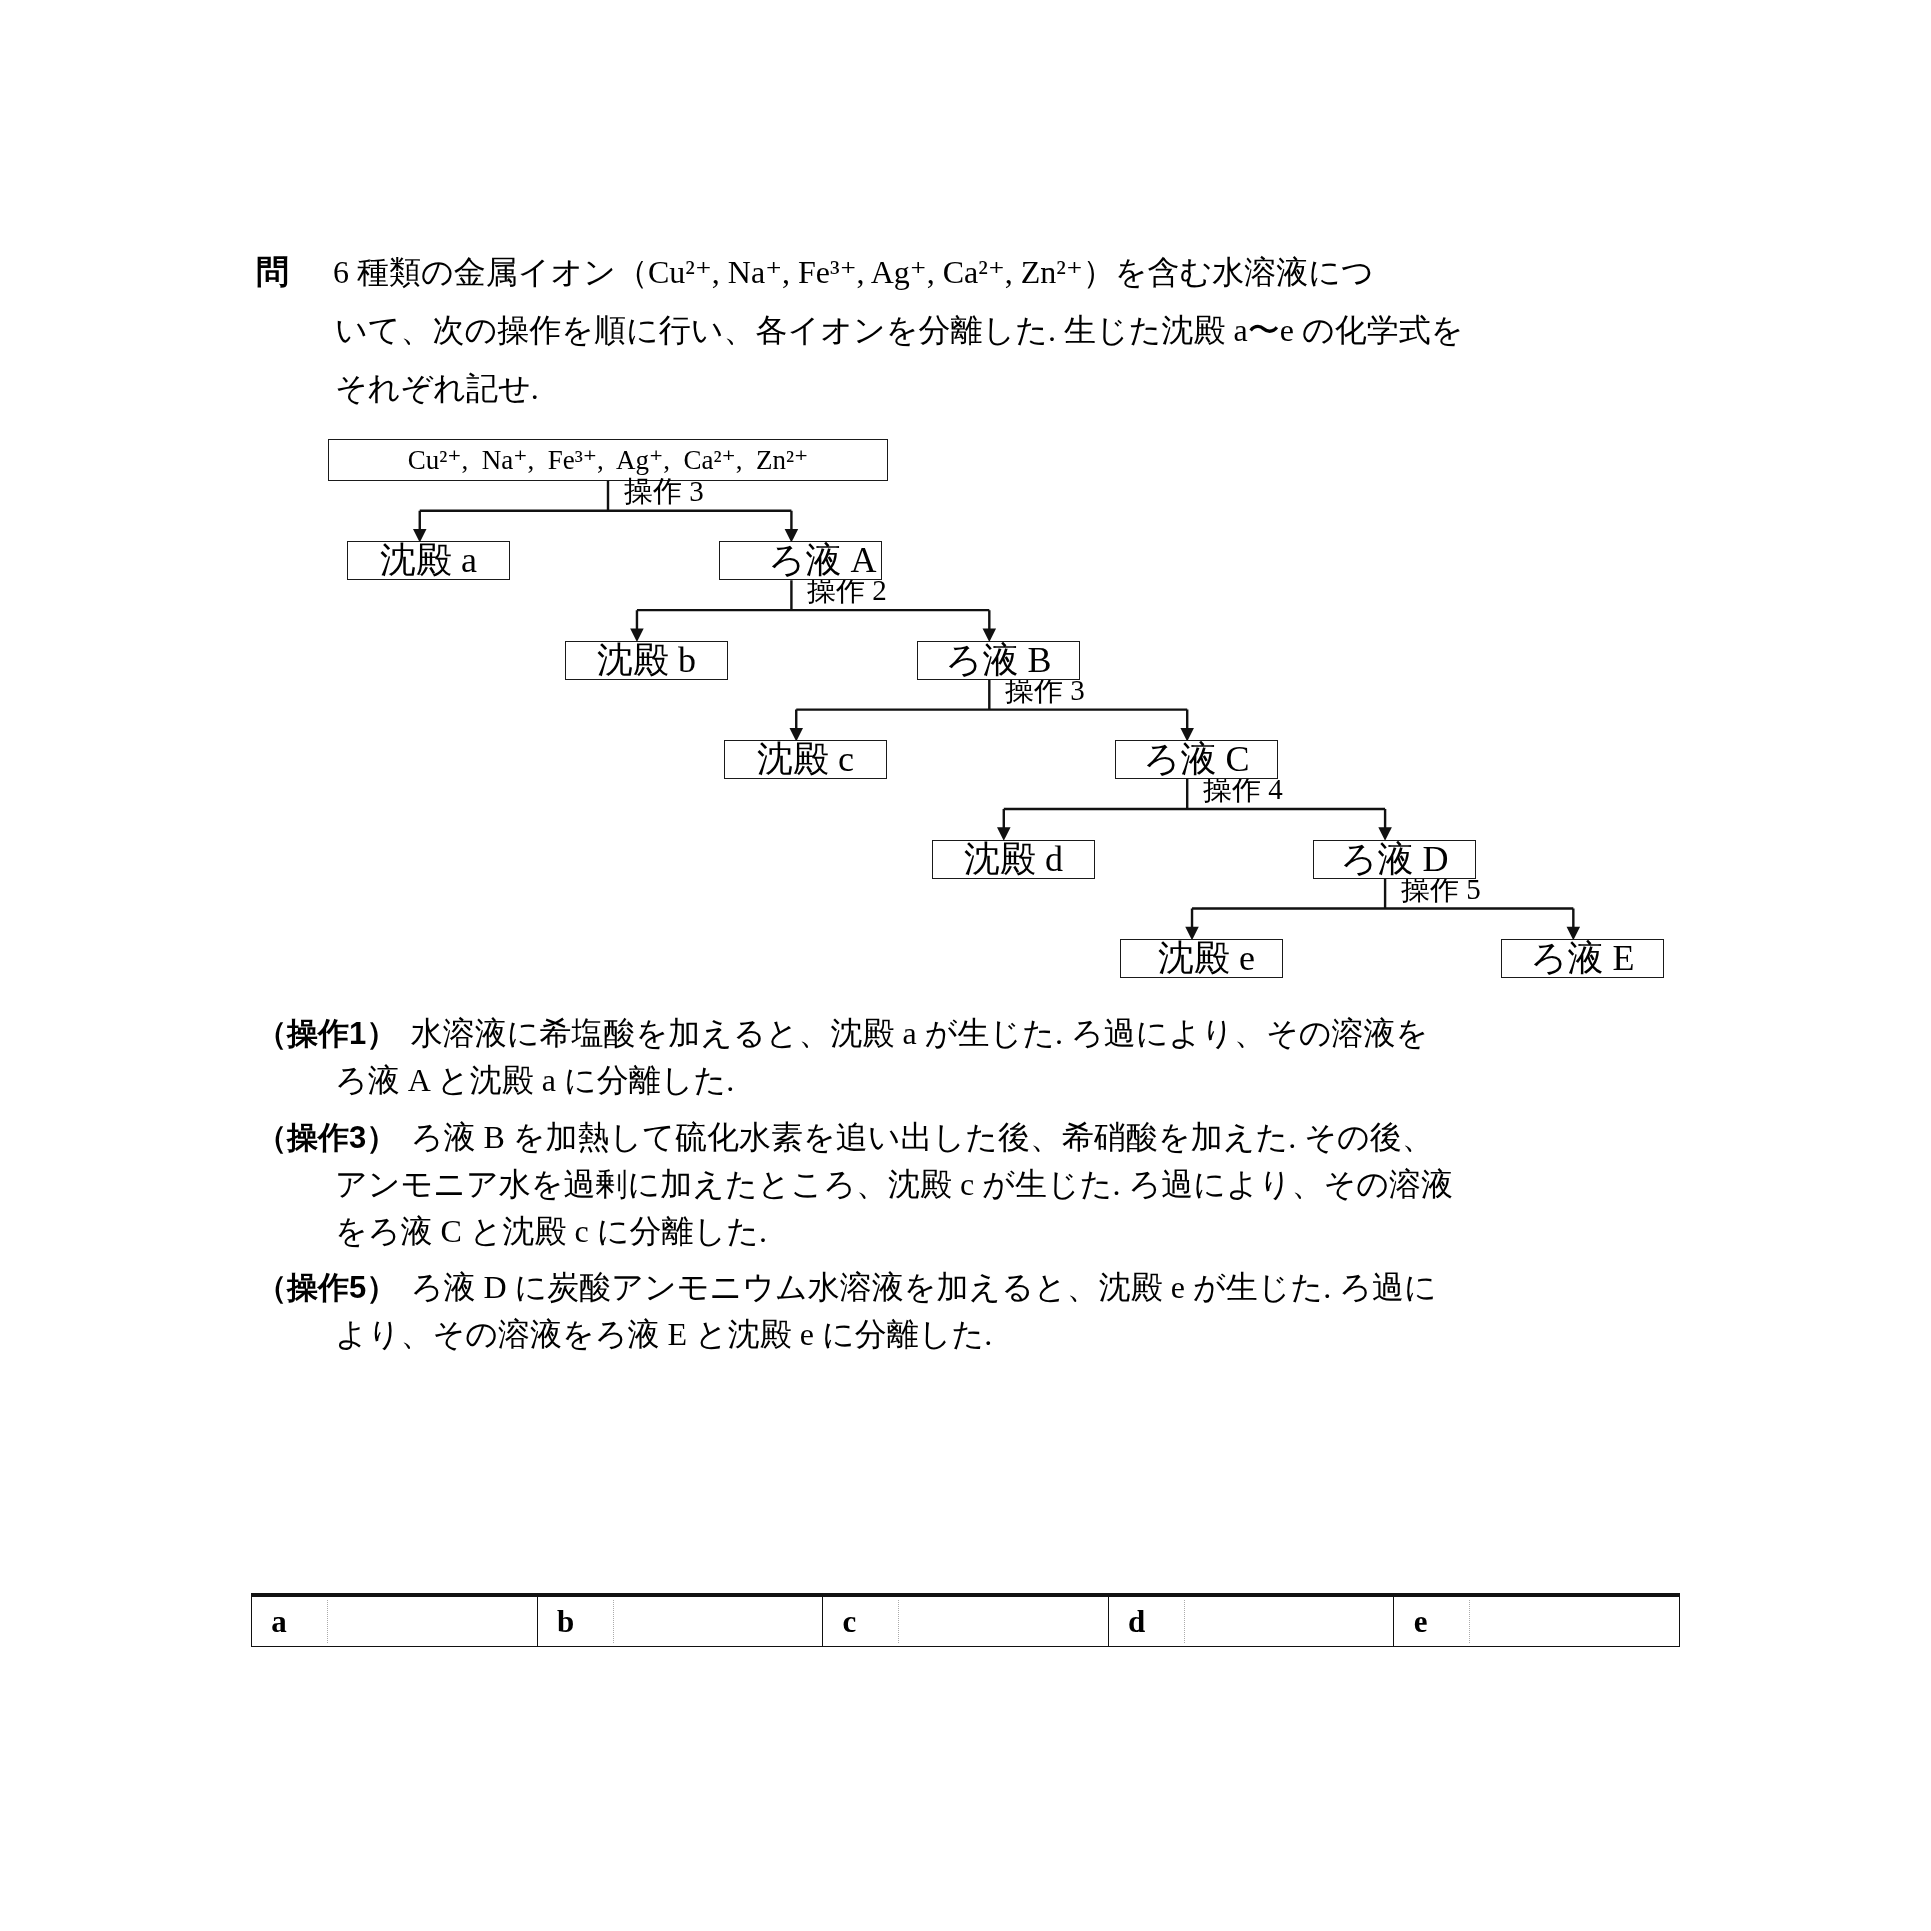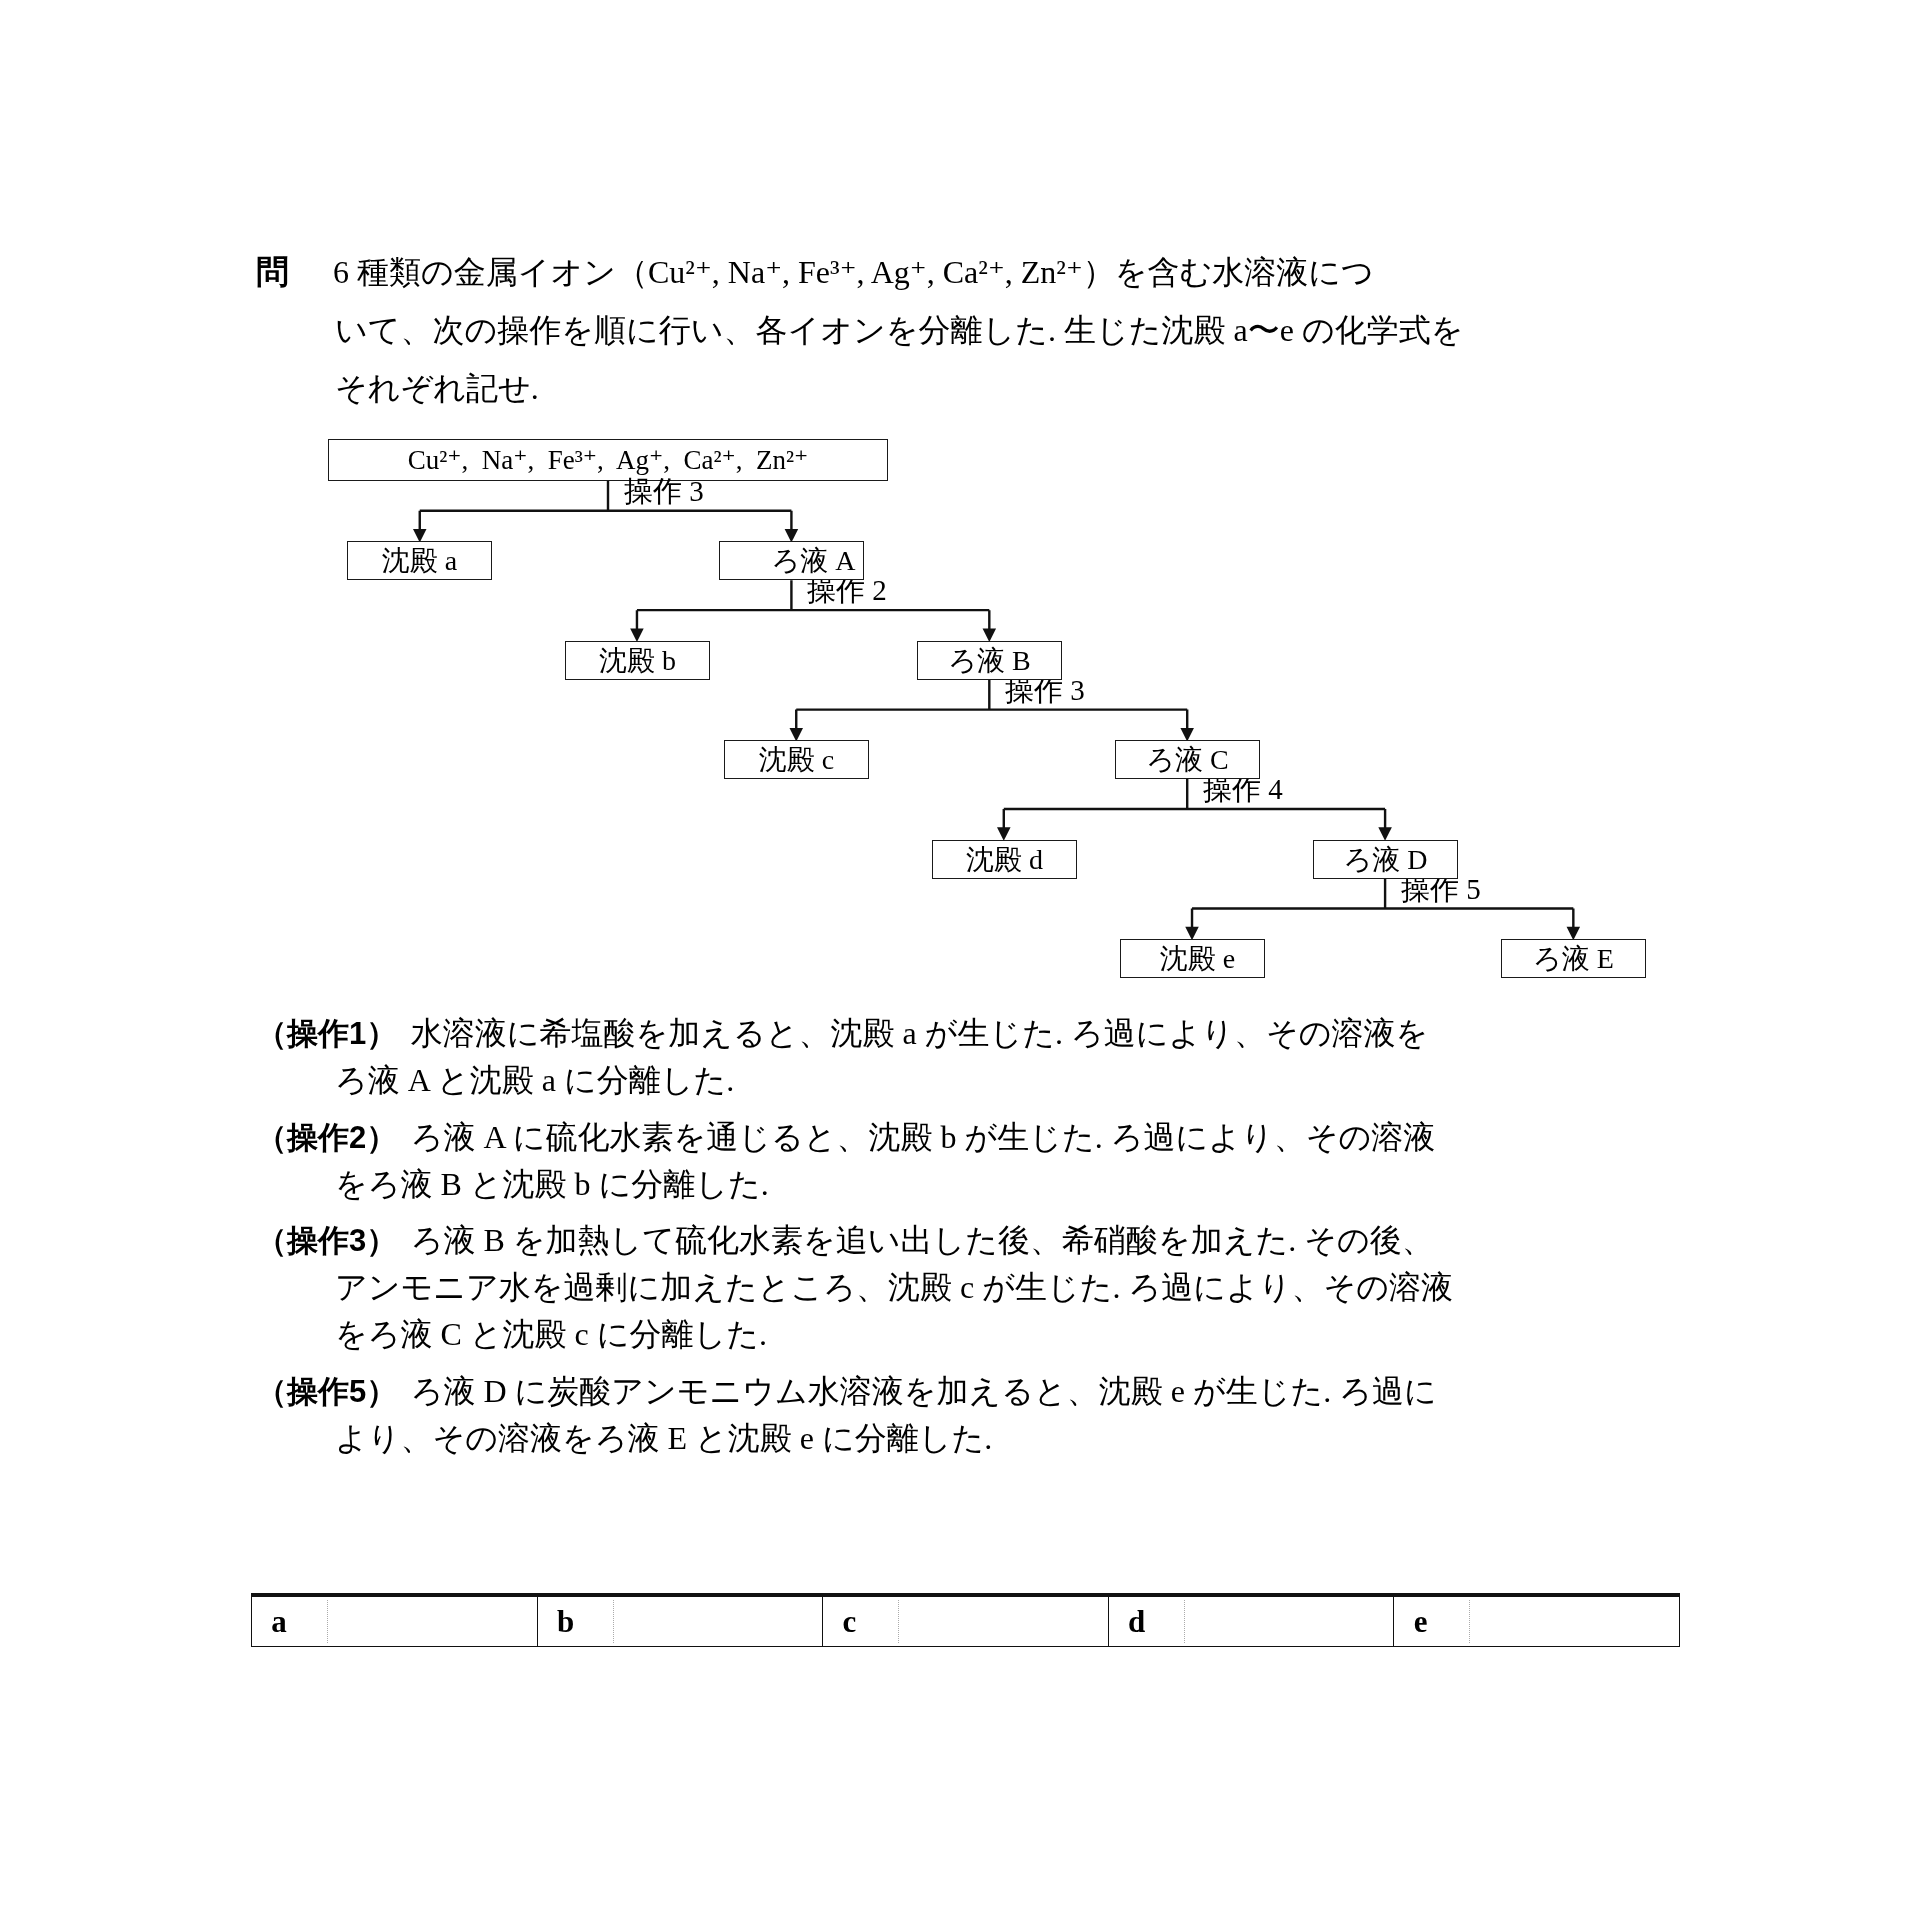--- a/index.html
+++ b/index.html
@@ -19,24 +19,24 @@
   .problem-label {
     font-family:"Liberation Sans","DejaVu Sans",sans-serif;
     font-weight:bold; font-size:33px; margin-right:44px;
   }
   .flow-text { white-space:pre-line; }
 
   
   .flowchart { position:absolute; left:246px; top:439px; width:1448px; height:546px; }
   .fc-lines { position:absolute; left:0; top:0; }
   .fc-box {
-    position:absolute; box-sizing:border-box; height:39px; width:145px;
+    position:absolute; box-sizing:border-box; height:39px; width:163px;
     border:1.9px solid #1a1a1a; background:#fff;
     display:flex; align-items:center; justify-content:center;
-    font-size:28px; white-space:pre;
+    font-size:36px; white-space:pre;
   }
   .fc-root { left:82px; top:0; width:560px; height:42px; font-size:27px; }
   .fc-oplabel { position:absolute; font-size:29px; white-space:pre; }
 
   
   .ops { position:absolute; left:256px; top:1010px; width:1294px; }
   .op {
     padding-left:79px; text-indent:-79px;
     font-size:32px; line-height:47px; margin-bottom:9.7px;
   }
@@ -119,24 +119,20 @@
     <div class="fc-box" style="left:874px; top:500px;padding-left:10px;">沈殿 e</div>
     <div class="fc-box" style="left:1255px; top:500px;">ろ液 E</div>
   </div>
 
   <div class="ops">
     <div class="op">
       <span class="op-label">（操作1）</span><span class="flow-text">水溶液に希塩酸を加えると、沈殿 a が生じた. ろ過により、その溶液を
 ろ液 A と沈殿 a に分離した.</span>
     </div>
     <div class="op">
-      <span class="op-label">（操作2）</span><span class="flow-text">ろ液 A に硫化水素を通じると、沈殿 b が生じた. ろ過により、その溶液
-をろ液 B と沈殿 b に分離した.</span>
-    </div>
-    <div class="op">
       <span class="op-label">（操作3）</span><span class="flow-text">ろ液 B を加熱して硫化水素を追い出した後、希硝酸を加えた. その後、
 アンモニア水を過剰に加えたところ、沈殿 c が生じた. ろ過により、その溶液
 をろ液 C と沈殿 c に分離した.</span>
     </div>
     <div class="op">
       <span class="op-label">（操作5）</span><span class="flow-text">ろ液 D に炭酸アンモニウム水溶液を加えると、沈殿 e が生じた. ろ過に
 より、その溶液をろ液 E と沈殿 e に分離した.</span>
     </div>
   </div>
 

